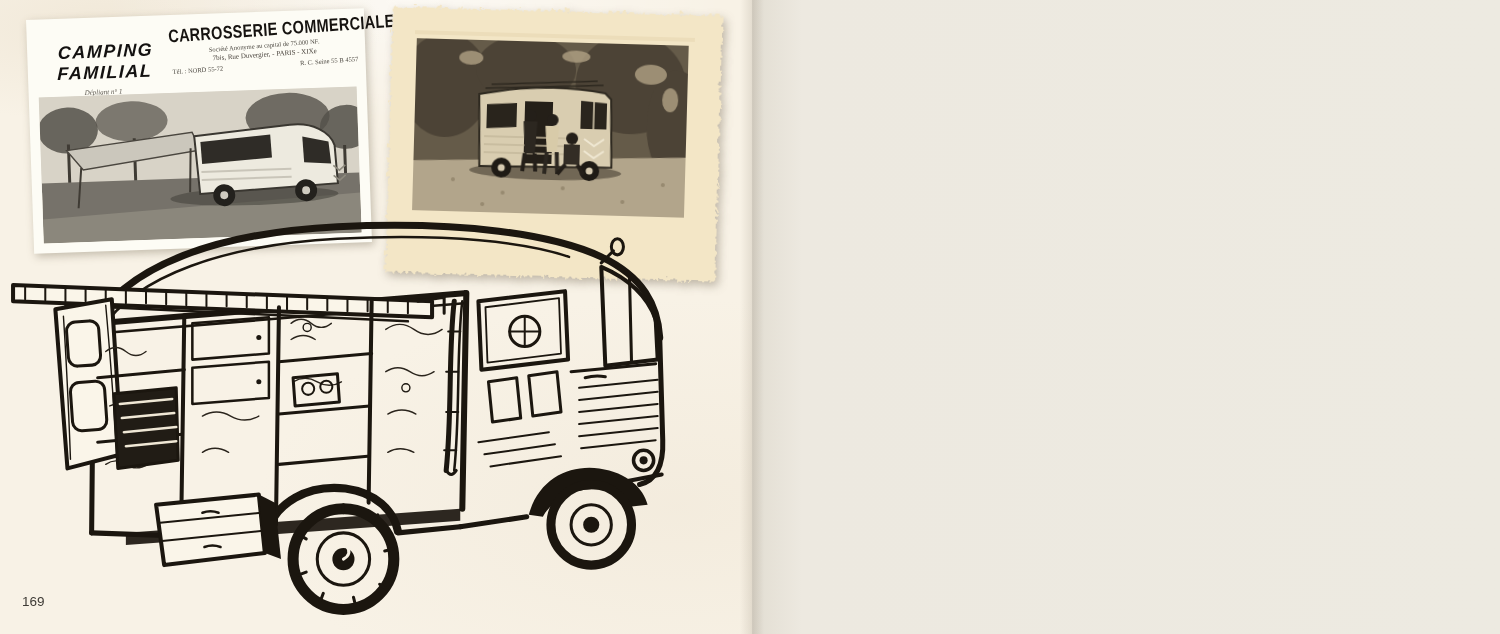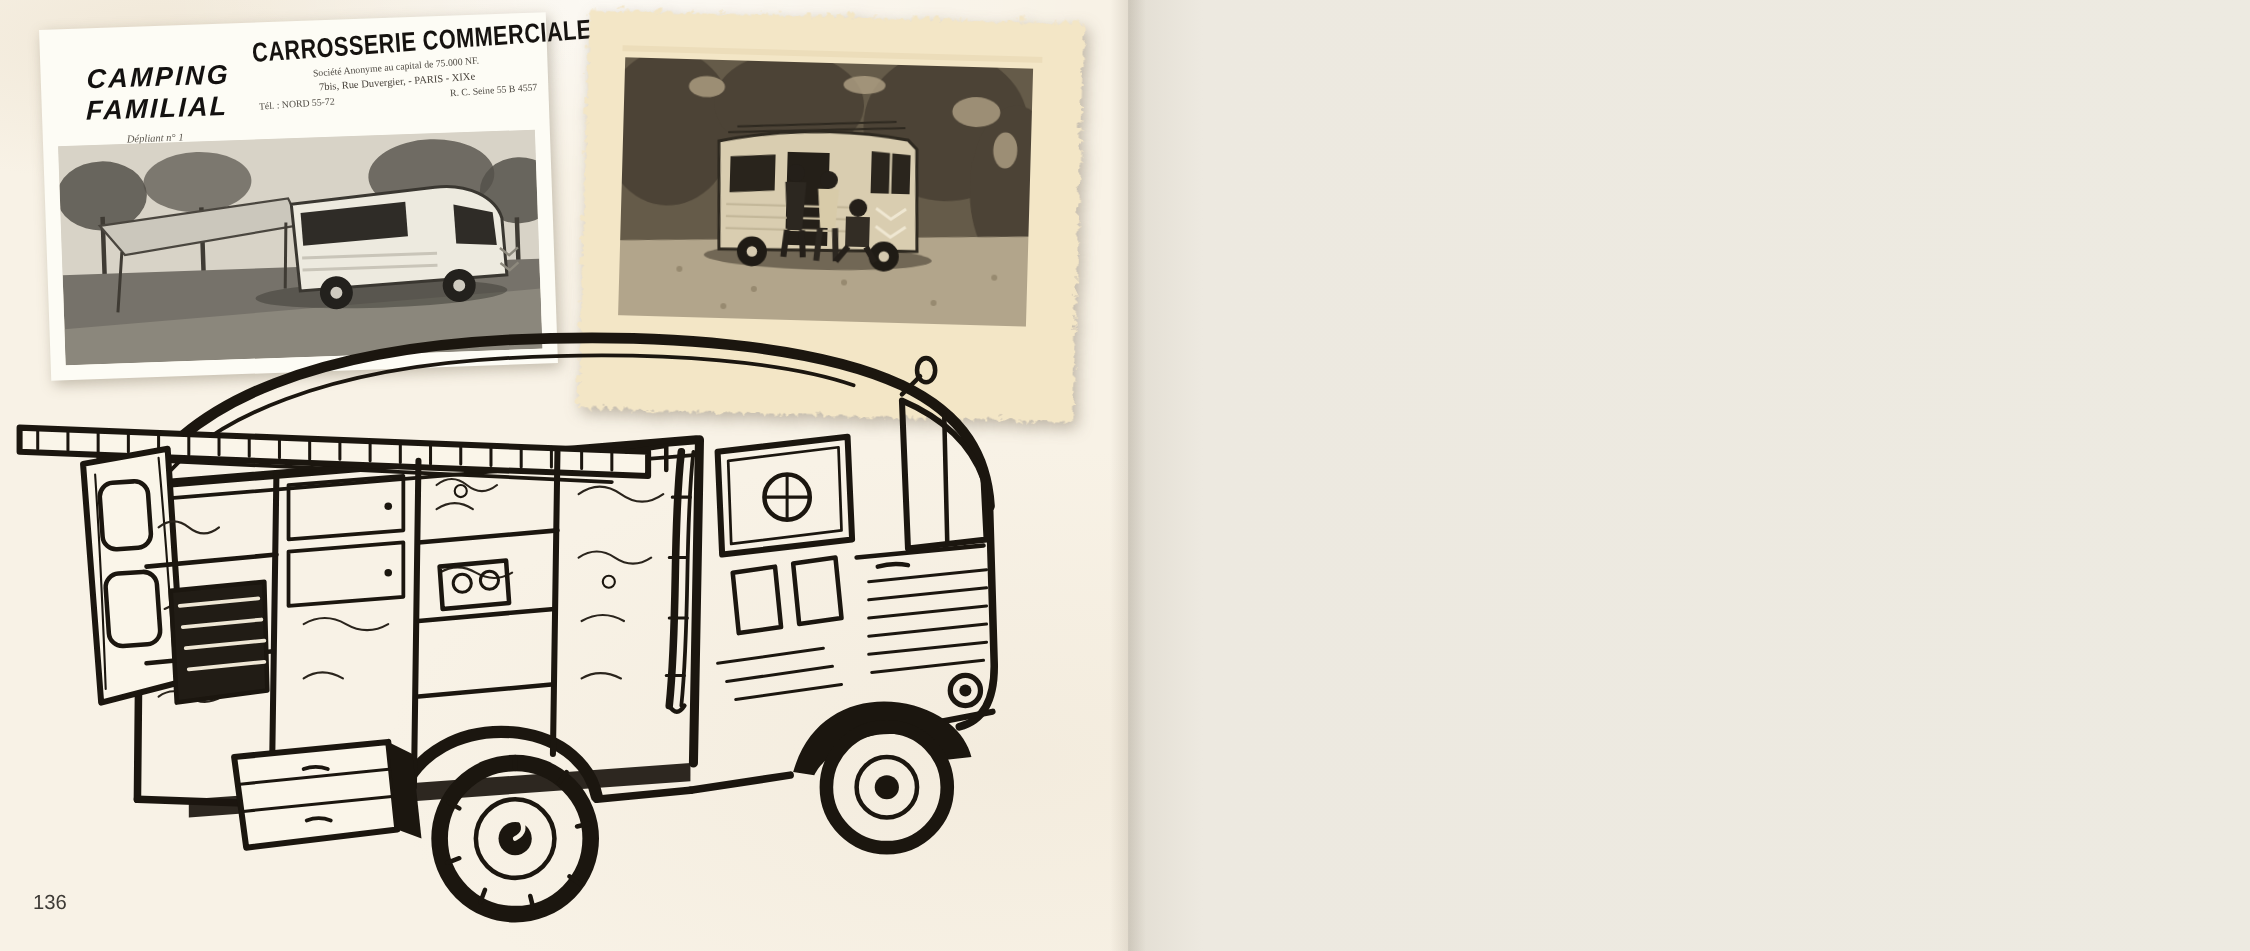--- a/index.html
+++ b/index.html
@@ -279,21 +279,21 @@
           <path d="M 154,320 L 254,310 M 156,338 L 256,328" stroke-width="2"></path>
           <path d="M 252,292 L 268,300 L 274,356 L 258,350 Z" fill="#1b160f" stroke="none"></path>
           <path d="M 196,310 q 8,-3 16,0 M 198,344 q 8,-3 16,0" stroke-width="2.5"></path>
 
           <path d="M 480,180 L 508,176 L 512,216 L 484,220 Z M 520,174 L 548,170 L 552,210 L 524,214 Z" stroke-width="3"></path>
           <path d="M 470,240 L 540,230 M 476,252 L 546,242 M 482,264 L 552,254" stroke-width="2"></path>
         </g>
       </svg>
     </div>
 
-    <div class="pgnum pg-left">136</div>
+    <div class="pgnum pg-left">169</div>
   </div>
 
   <div class="page-right">
 
     
 
     
     
 
     

